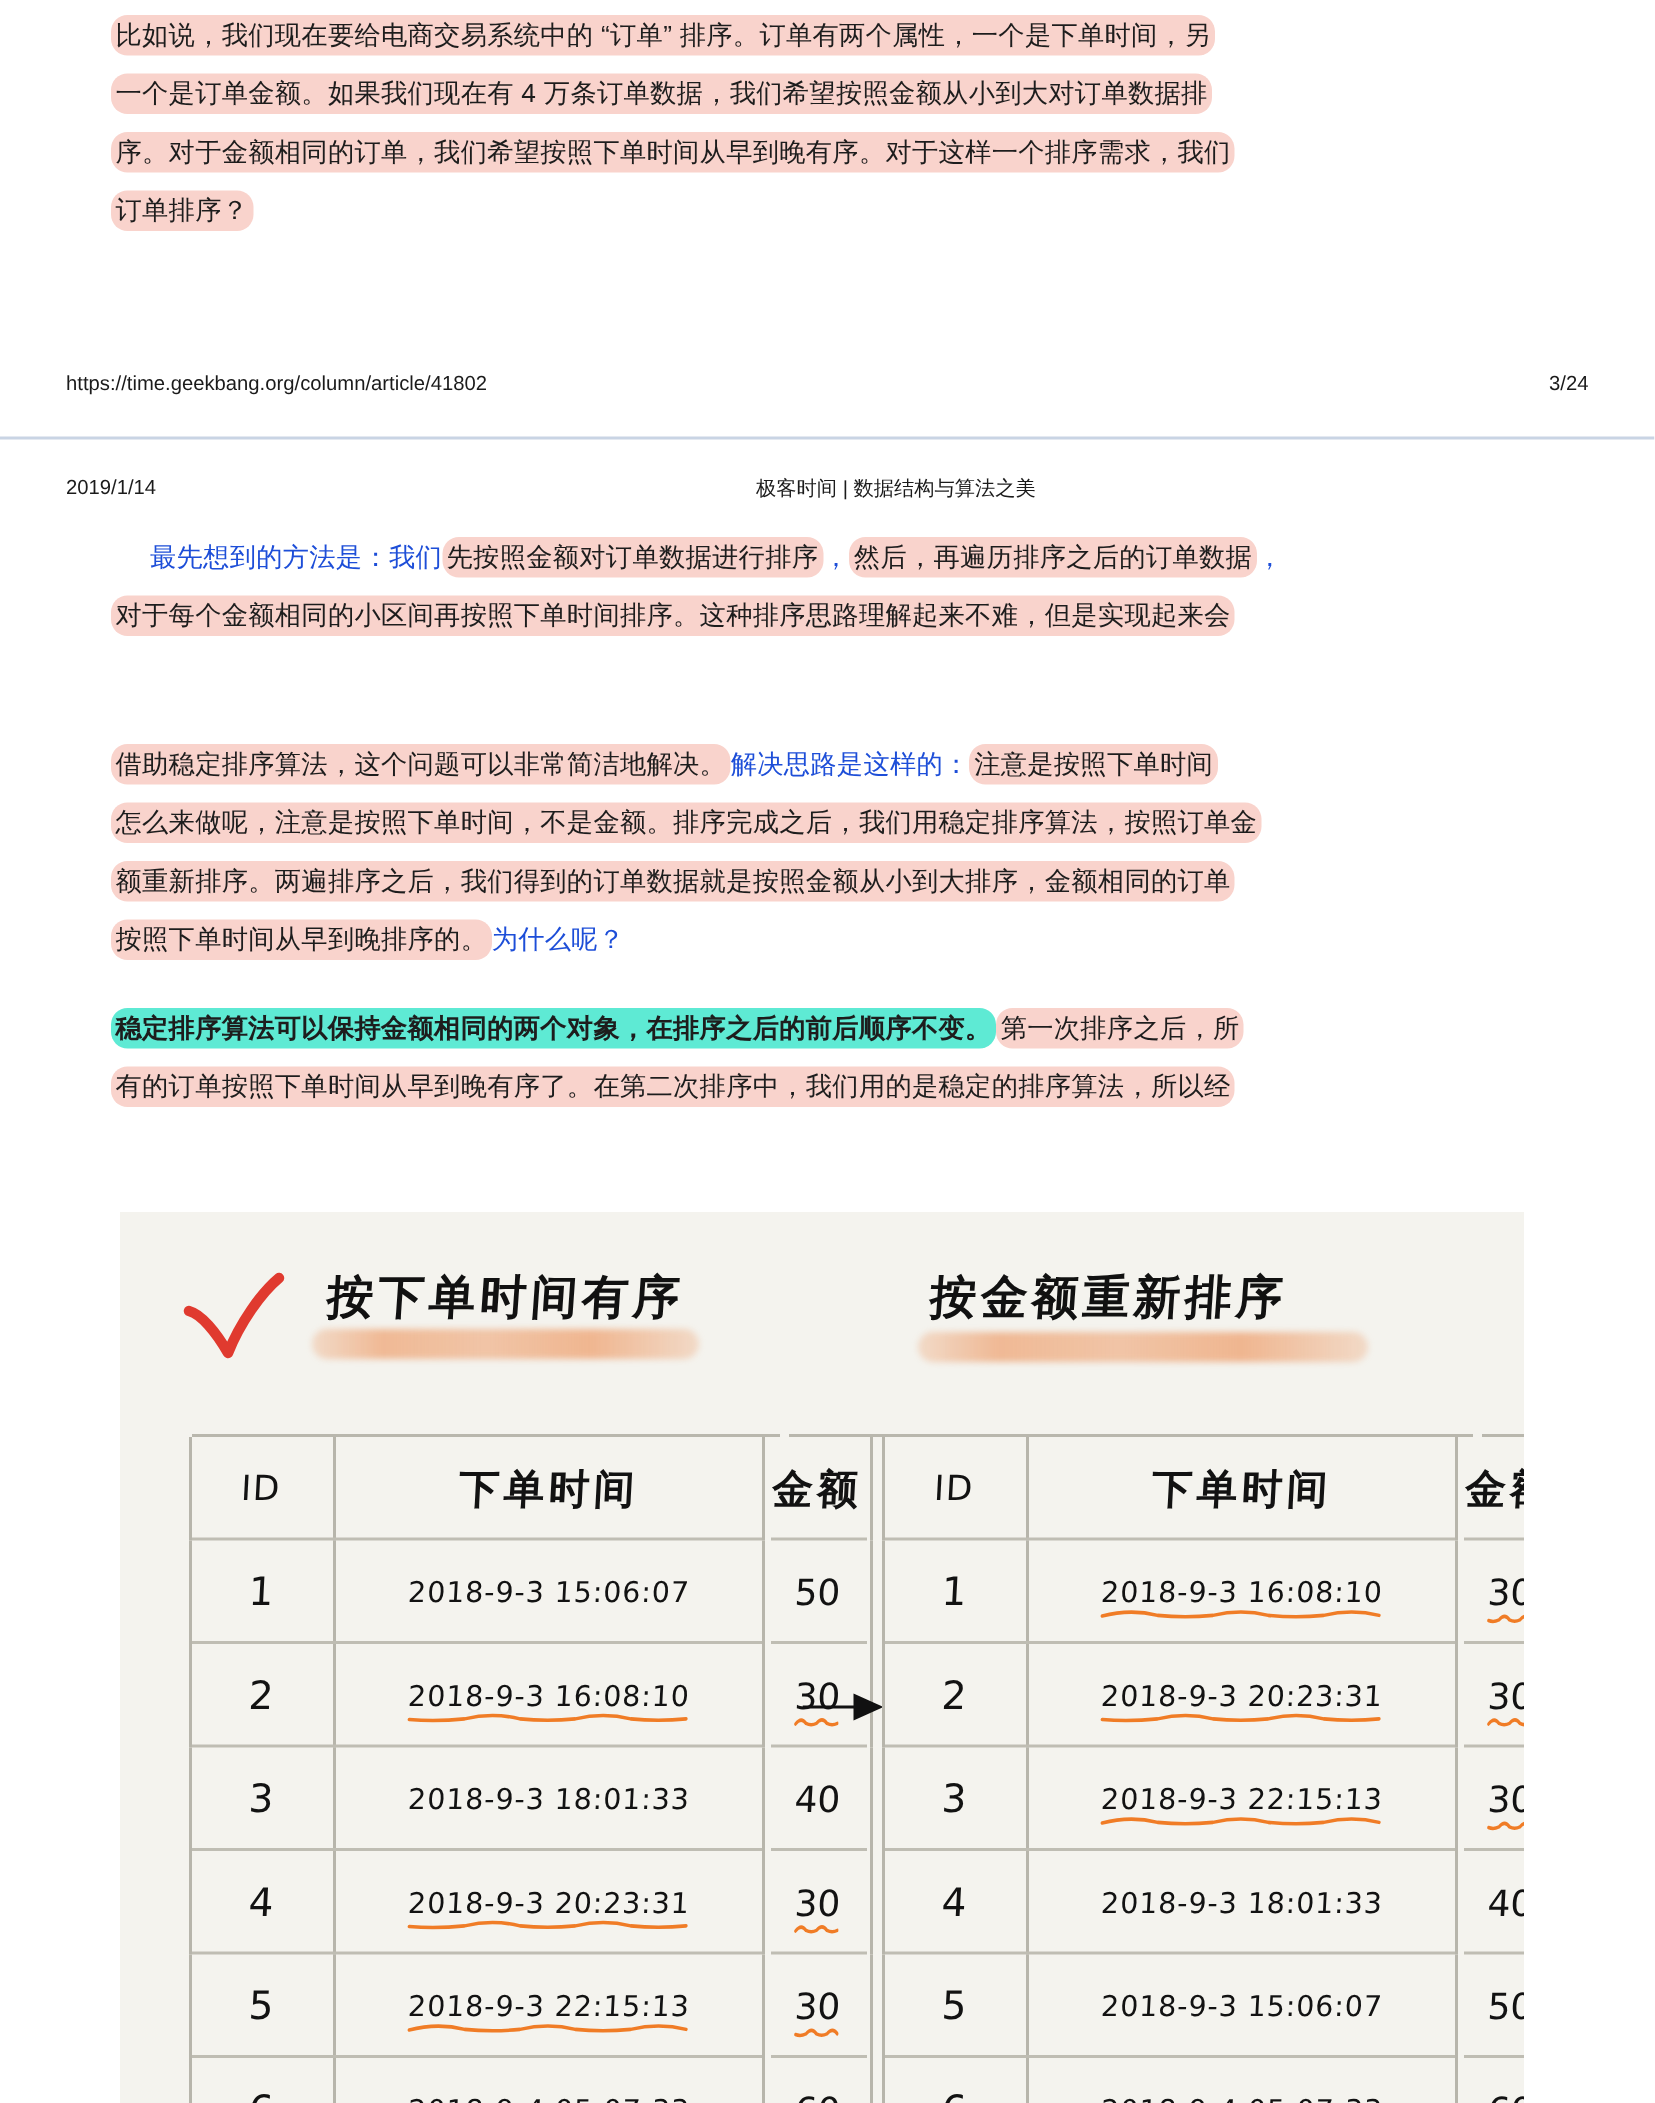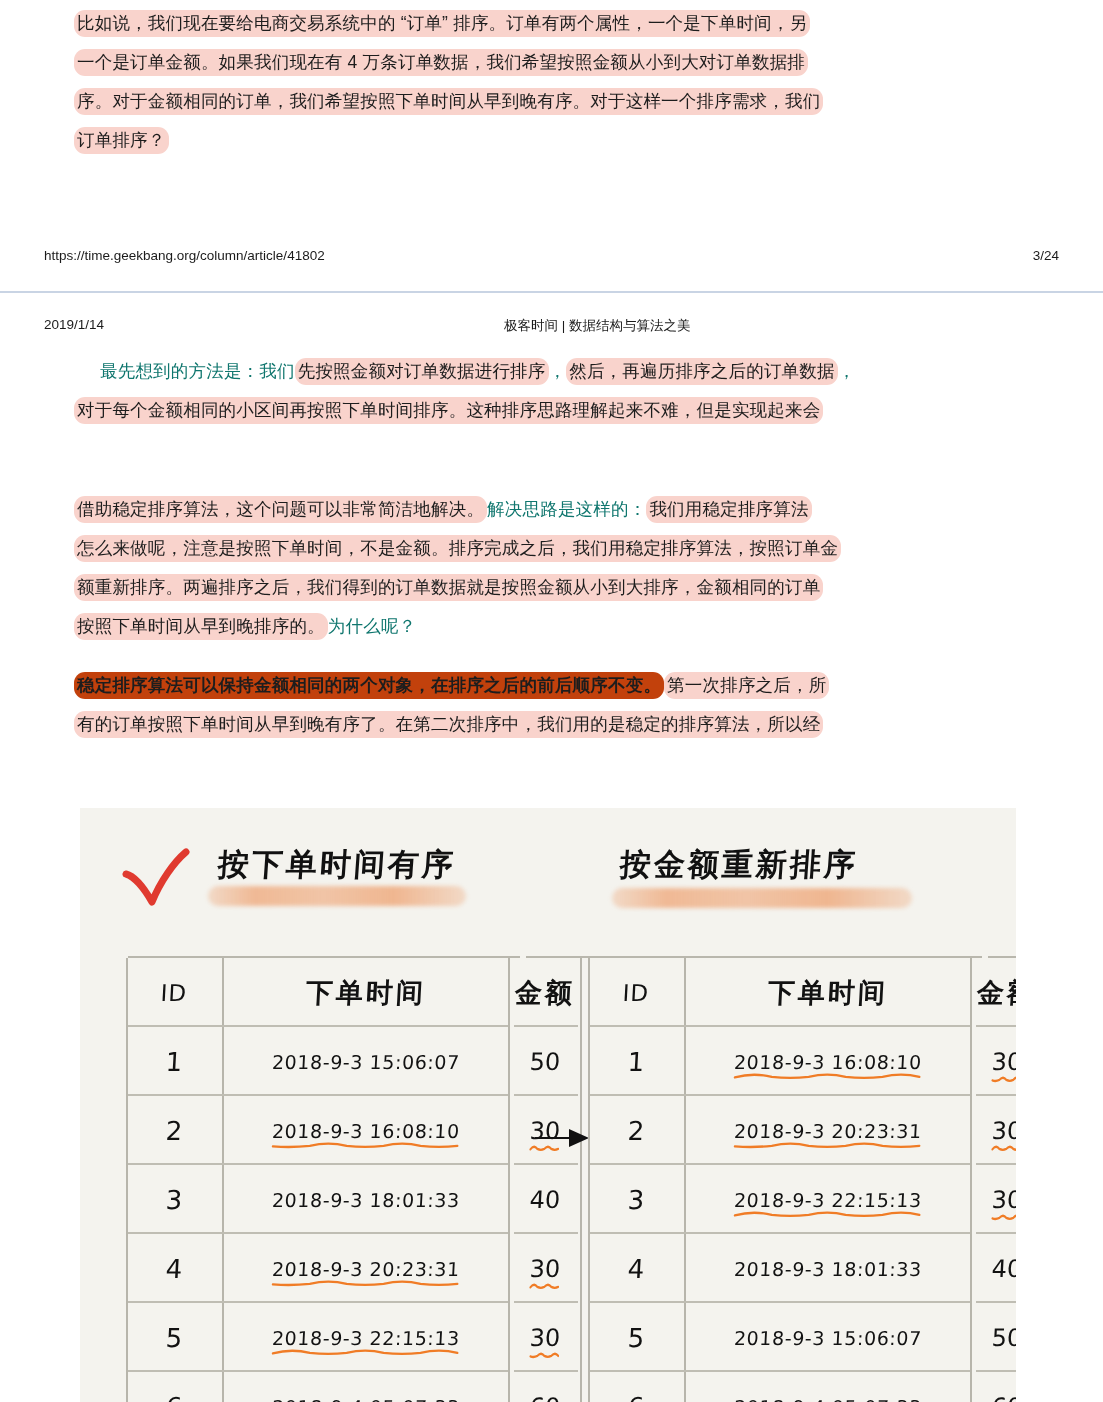--- a/index.html
+++ b/index.html
@@ -26,29 +26,29 @@
 
   
   .hl {
     background: #f9d3cc;
     border-radius: 11px;
     padding: 3px 3px 4px 3px;
     box-decoration-break: clone;
     -webkit-box-decoration-break: clone;
   }
   .hl-strong {
-    background: #c2410c;
+    background: #5eead4;
     border-radius: 11px;
     padding: 3px 3px 4px 3px;
     font-weight: bold;
     box-decoration-break: clone;
     margin-top: 20px;
     -webkit-box-decoration-break: clone;
   }
-  .plain { color: #0f766e; }
+  .plain { color: #1d4ed8; }
 
   
   .pdf-footer {
     position: absolute;
     left: 44px;
     top: 248px;
     width: 1015px;
     display: flex;
     justify-content: space-between;
     font-size: 13.5px;
@@ -227,21 +227,21 @@
 
 <div class="para" style="left:74px; top:352px; width:1000px;">
   <div style="text-indent:26px;">
     <span class="plain">最先想到的方法是：我们</span><span class="hl">先按照金额对订单数据进行排序</span><span class="plain">，</span><span class="hl">然后，再遍历排序之后的订单数据</span><span class="plain">，</span>
   </div>
   <div><span class="hl">对于每个金额相同的小区间再按照下单时间排序。这种排序思路理解起来不难，但是实现起来会</span></div>
 </div>
 
 <div class="para" style="left:74px; top:490px; width:1000px;">
   <div>
-    <span class="hl">借助稳定排序算法，这个问题可以非常简洁地解决。</span><span class="plain">解决思路是这样的：</span><span class="hl">我们用稳定排序算法</span>
+    <span class="hl">借助稳定排序算法，这个问题可以非常简洁地解决。</span><span class="plain">解决思路是这样的：</span><span class="hl">注意是按照下单时间</span>
   </div>
   <div><span class="hl">怎么来做呢，注意是按照下单时间，不是金额。排序完成之后，我们用稳定排序算法，按照订单金</span></div>
   <div><span class="hl">额重新排序。两遍排序之后，我们得到的订单数据就是按照金额从小到大排序，金额相同的订单</span></div>
   <div>
     <span class="hl">按照下单时间从早到晚排序的。</span><span class="plain">为什么呢？</span>
   </div>
 </div>
 
 <div class="para" style="left:74px; top:666px; width:1000px;">
   <div>

